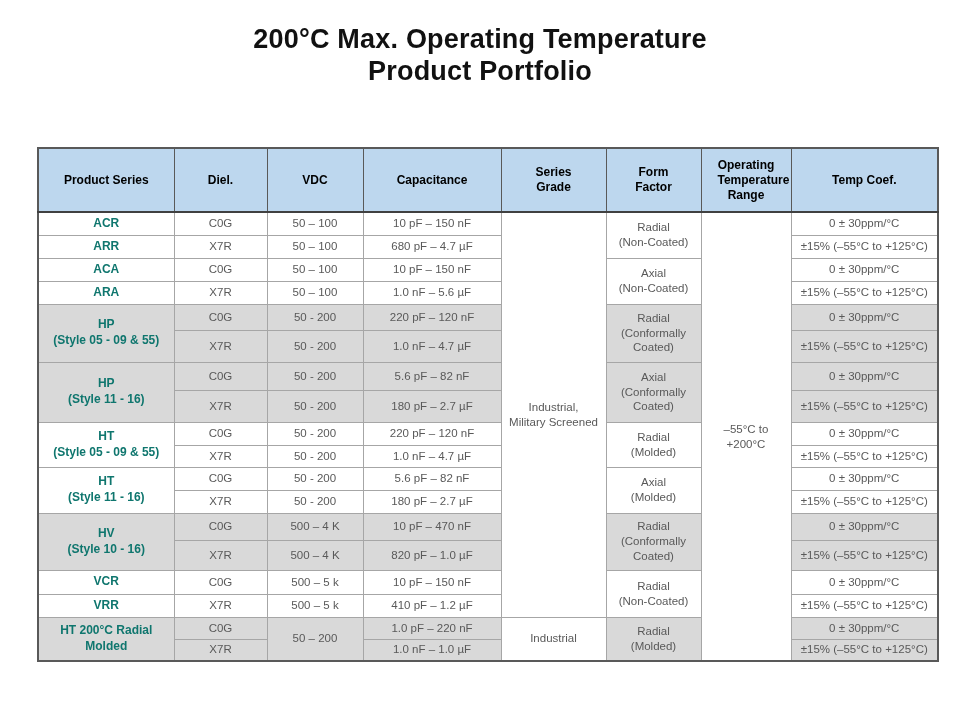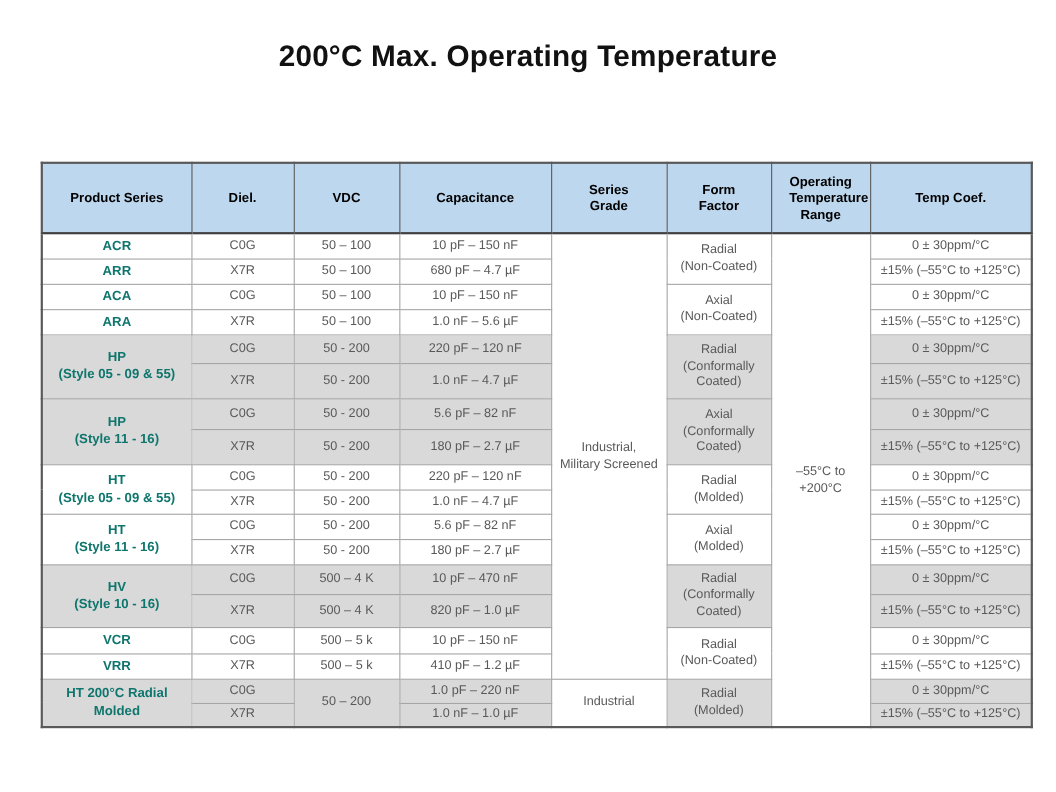--- a/index.html
+++ b/index.html
@@ -1,39 +1,40 @@
 <!DOCTYPE html>
 <html><head>
 <meta charset="utf-8">
 <style>
   html,body{margin:0;padding:0;background:#ffffff;width:960px;height:720px;
     font-family:"Liberation Sans", sans-serif;}
   .page{position:relative;width:960px;height:720px;overflow:hidden;}
   .title{position:absolute;top:24px;left:0;width:960px;text-align:center;
-    font-weight:bold;font-size:27px;line-height:1.18;color:#111111;letter-spacing:.2px;margin-top:12px;}
+    font-weight:bold;font-size:27px;line-height:1.18;color:#111111;letter-spacing:.2px;}
   table.portfolio{position:absolute;left:37px;top:147px;width:900px;
     border-collapse:collapse;table-layout:fixed;
     border:2px solid #595959;}
   .portfolio th{
     background:#bdd7ee;color:#000000;font-weight:bold;font-size:12px;
     border:1px solid #595959;border-bottom:2px solid #404040;
     text-align:center;vertical-align:middle;height:58px;padding:2px 16px;line-height:1.25;}
   .portfolio td{
     border:1px solid #a6a6a6;background:#ffffff;color:#595959;
     font-size:11.5px;text-align:center;vertical-align:middle;
     padding:1px 3px;line-height:1.3;white-space:pre-line;overflow:hidden;}
   .portfolio td.bold{font-weight:bold;color:#0f766e;font-size:12px;}
   .portfolio td.shaded{background:#d9d9d9;}
 </style>
 </head>
 <body>
 
 <div class="page">
   <div class="title">
     <div>200°C Max. Operating Temperature</div>
+    <div>Product Portfolio</div>
   </div>
 
   <table class="portfolio">
     <colgroup>
         <col style="width: 136px;">
         <col style="width: 93px;">
         <col style="width: 96px;">
         <col style="width: 138px;">
         <col style="width: 105px;">
         <col style="width: 95px;">

